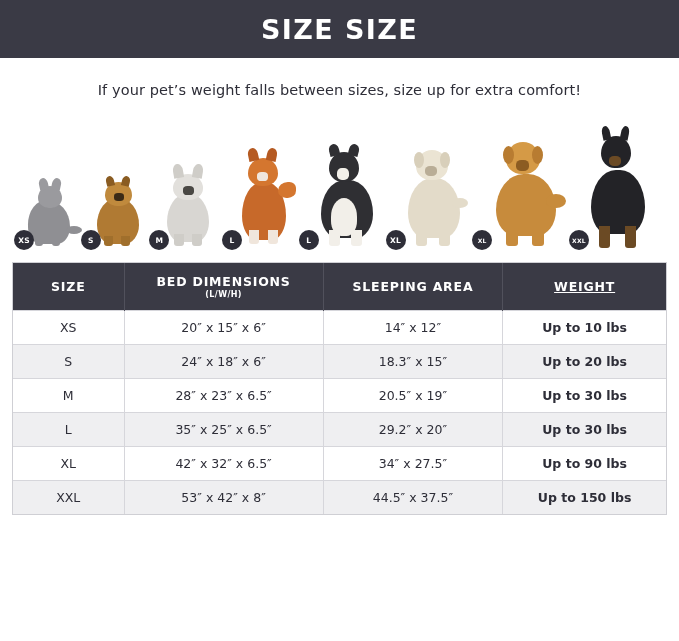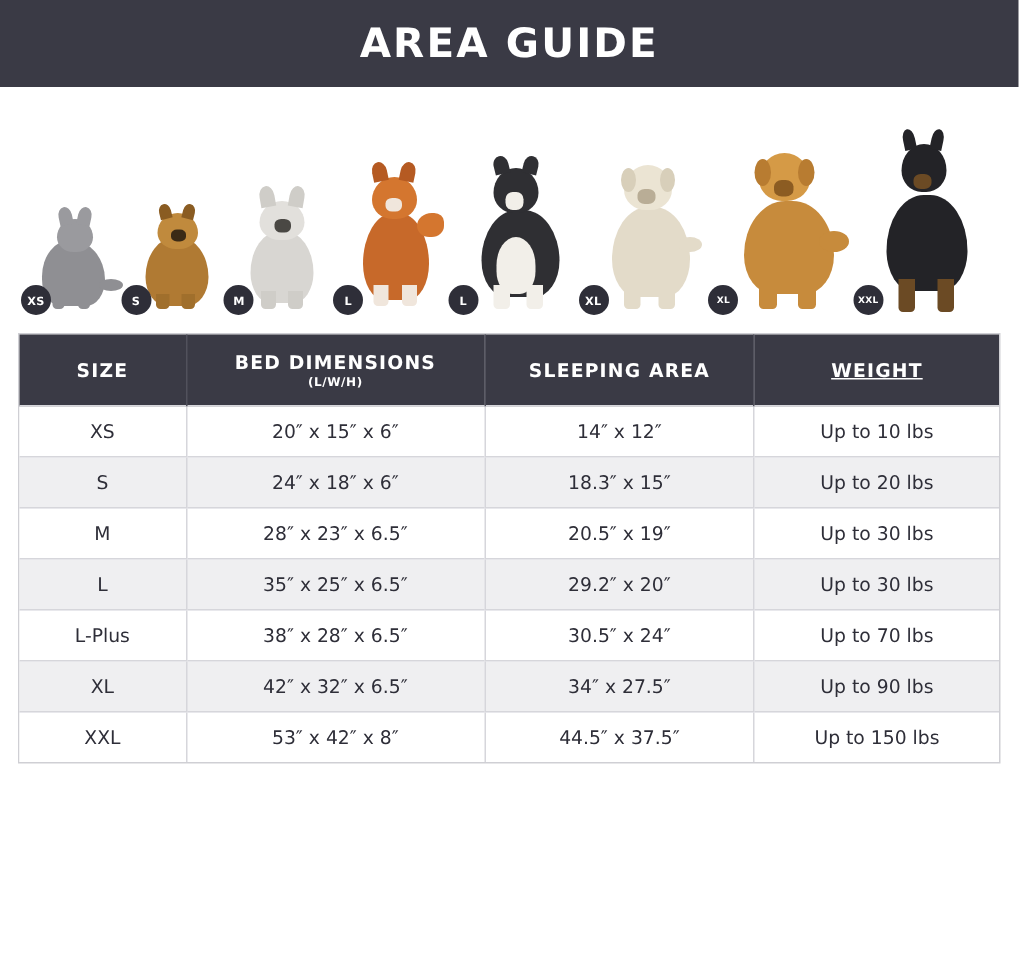--- a/index.html
+++ b/index.html
@@ -146,38 +146,39 @@
   }
   tbody td {
     font-size: 12.5px;
     text-align: center;
     padding: 9px 4px;
     border-right: 1px solid #d6d6db;
     border-top: 1px solid #d6d6db;
     color: #2e2e38;
     white-space: nowrap;
   }
-  tbody td:last-child { border-right: none; }
+  tbody td:last-child { border-right: none; font-weight: bold; }
   tbody tr:nth-child(odd) td { background: #ffffff; }
   tbody tr:nth-child(even) td { background: #efeff1; }
 
   col.c1 { width: 17%; }
   col.c2 { width: 30.5%; }
   col.c3 { width: 27.5%; }
   col.c4 { width: 25%; }
 </style>
 </head>
 <body>
 
 <div class="page">
 
   <div class="header-band">
-    <div class="header-title">AREA GUIDE</div>
+    <div class="header-title">SIZE SIZE</div>
   </div>
 
+  <div class="subtitle">If your pet’s weight falls between sizes, size up for extra comfort!</div>
 
   <div class="animals">
 
     <div class="animal">
       <div class="pet" style="width:56px;height:72px;">
         <div class="body" style="left:6px; top:26px; width:42px; height:44px; background:#8f8f93; border-radius:45% 55% 30% 30% / 55% 60% 40% 40%;"></div>
         <div class="head" style="left:16px; top:12px; width:24px; height:22px; background:#9a9a9e;"></div>
         <div class="ear" style="left:17px; top:4px; width:9px; height:12px; background:#9a9a9e; transform:rotate(-12deg);"></div>
         <div class="ear" style="left:30px; top:4px; width:9px; height:12px; background:#9a9a9e; transform:rotate(12deg);"></div>
         <div class="tail" style="left:44px; top:52px; width:16px; height:8px; background:#8f8f93; border-radius:50% 50% 50% 50%;"></div>
@@ -328,26 +329,20 @@
           <td>20.5″ x 19″</td>
           <td>Up to 30 lbs</td>
         </tr>
         <tr>
           <td>L</td>
           <td>35″ x 25″ x 6.5″</td>
           <td>29.2″ x 20″</td>
           <td>Up to 30 lbs</td>
         </tr>
         <tr>
-          <td>L-Plus</td>
-          <td>38″ x 28″ x 6.5″</td>
-          <td>30.5″ x 24″</td>
-          <td>Up to 70 lbs</td>
-        </tr>
-        <tr>
           <td>XL</td>
           <td>42″ x 32″ x 6.5″</td>
           <td>34″ x 27.5″</td>
           <td>Up to 90 lbs</td>
         </tr>
         <tr>
           <td>XXL</td>
           <td>53″ x 42″ x 8″</td>
           <td>44.5″ x 37.5″</td>
           <td>Up to 150 lbs</td>

